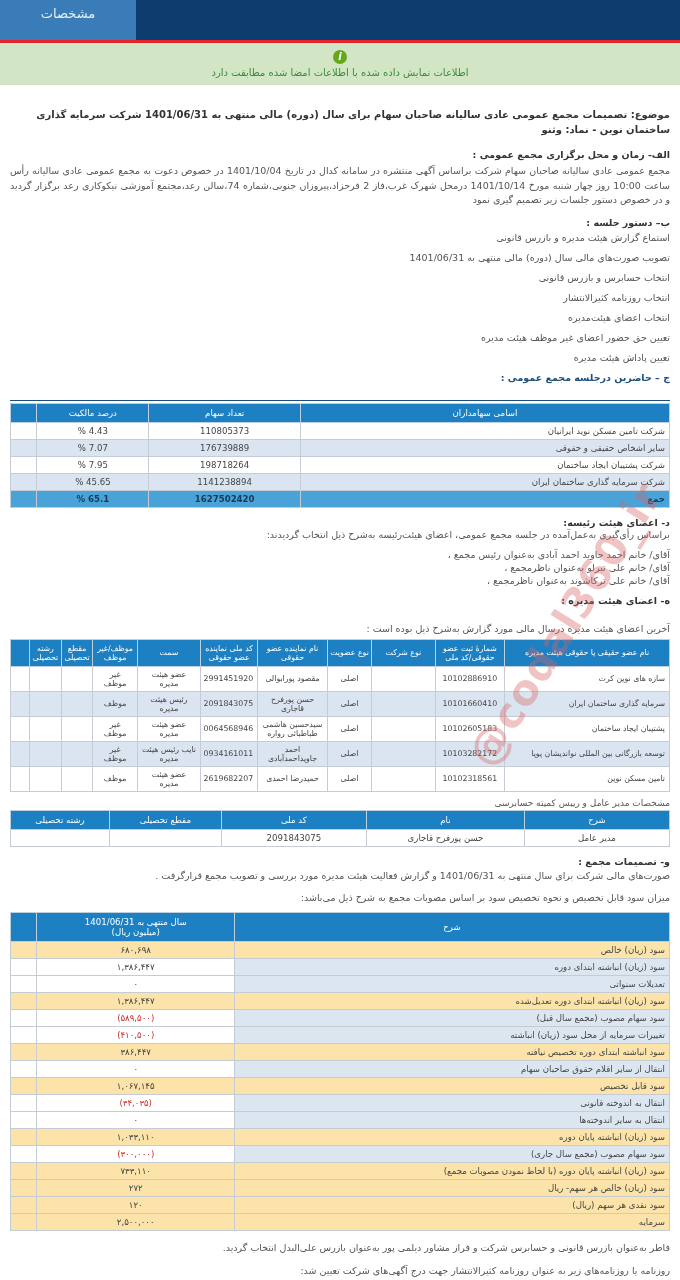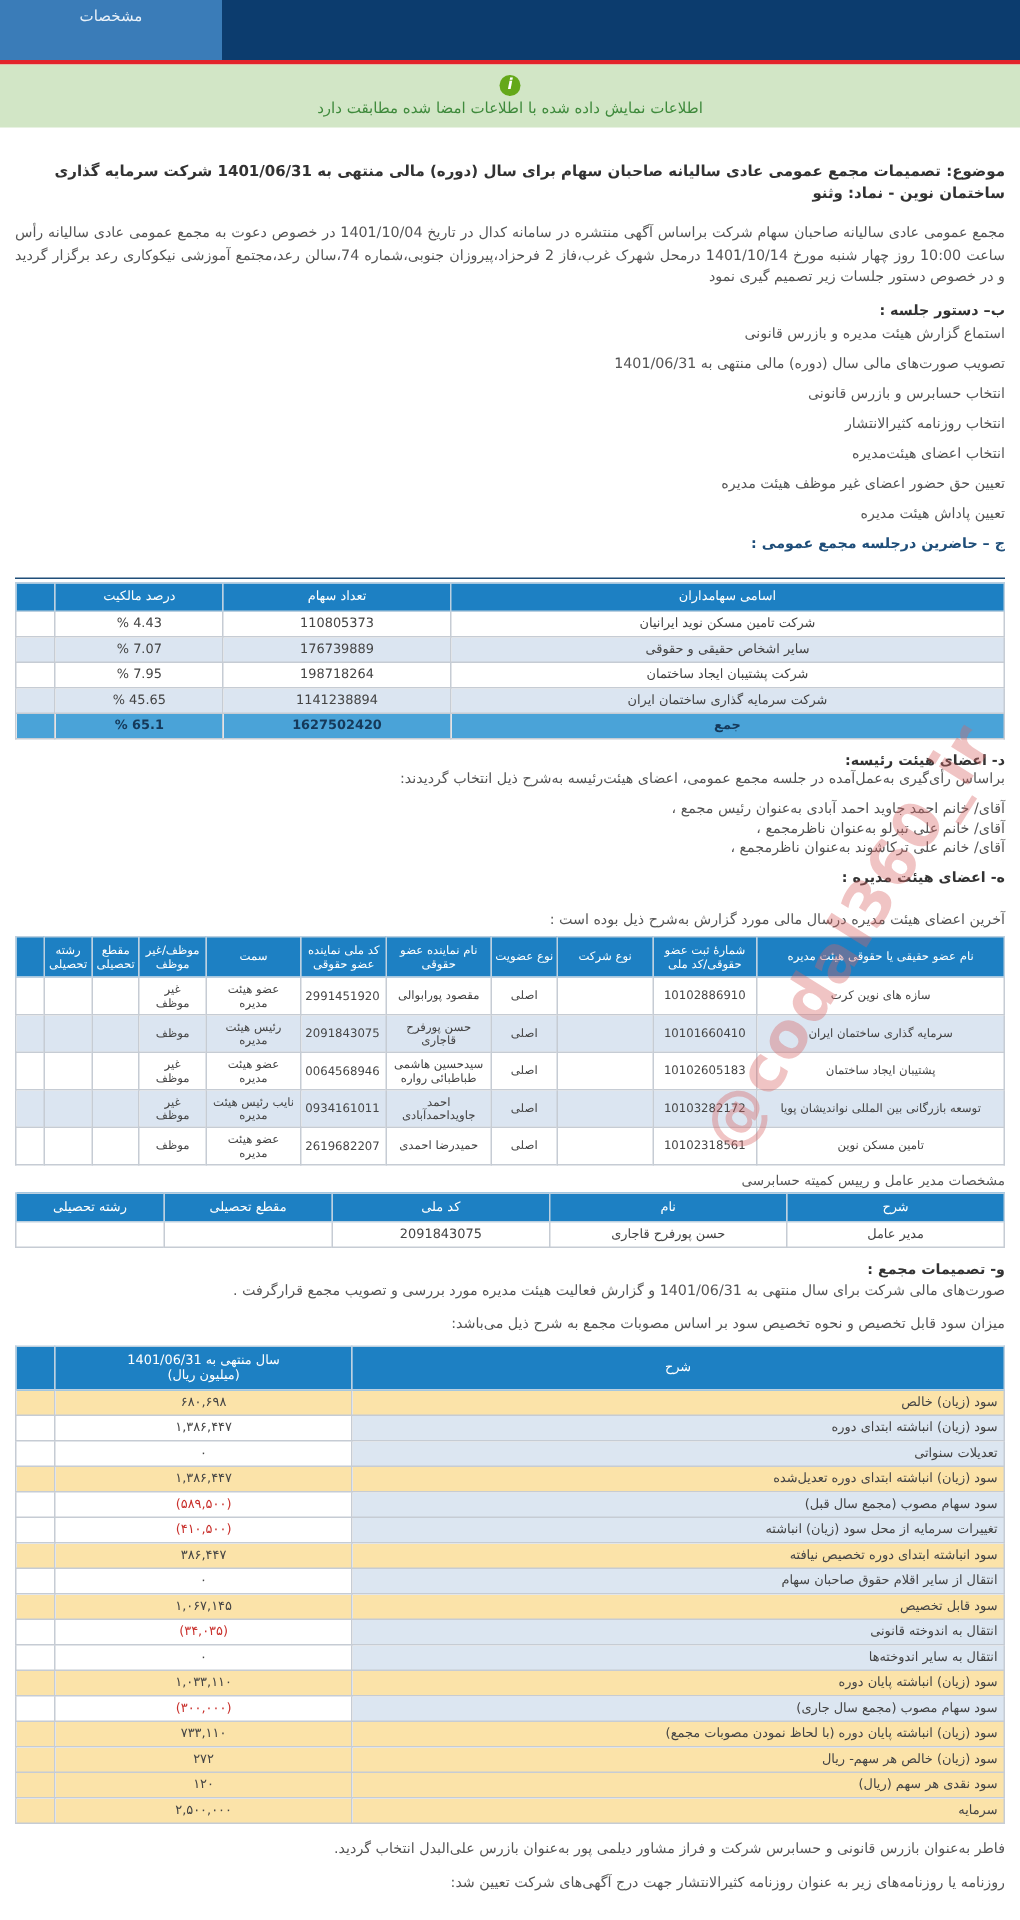--- a/index.html
+++ b/index.html
@@ -1,39 +1,39 @@
 <!DOCTYPE html>
 <html lang="fa" dir="rtl"><head>
 <meta charset="utf-8">
 <style>
   html,body{margin:0;padding:0;}
   body{width:680px;height:1280px;overflow:hidden;background:#fff;
        font-family:"DejaVu Sans",sans-serif;direction:rtl;position:relative;}
   .topbar{height:40px;background:#0c3c6e;position:relative;}
-  .tab{position:absolute;left:0;top:0;width:148px;height:40px;background:#3a7cb8;
-       color:#e8f1f9;font-size:10px;text-align:center;padding-top:6px;box-sizing:border-box;}
+  .tab{position:absolute;left:0;top:0;width:136px;height:40px;background:#3a7cb8;
+       color:#e8f1f9;font-size:13px;text-align:center;padding-top:6px;box-sizing:border-box;}
   .redline{height:3px;background:#e3242b;}
   .banner{background:#d2e6c6;padding:5px 0 7px;text-align:center;}
   .info-icon{width:14px;height:14px;line-height:14px;border-radius:50%;background:#64a819;
              color:#fff;font-size:10px;font-style:italic;font-weight:bold;margin:2px auto 3px;}
   .banner-text{color:#3f8a3c;font-size:10px;}
   .content{padding:22px 10px 0;color:#4a4a4a;font-size:9.5px;}
   .subject{font-weight:bold;color:#333;font-size:10px;margin-bottom:12px;line-height:1.5;}
   .sec-title{font-weight:bold;color:#333;font-size:9.5px;margin:9px 0 4px;}
   .sec-title.navy{color:#1f4e79;border-bottom:1px solid #1f4e79;padding-bottom:17px;margin-bottom:0;}
   .body-text{margin:2px 0 6px;line-height:1.55;color:#555;text-align:justify;}
   .nomargin{margin:0 0 2px;}
   .agenda div{margin:0 0 9px;color:#555;}
   .people div{margin:0 0 2px;color:#555;}
   table.tbl{width:100%;border-collapse:collapse;table-layout:fixed;font-size:8.6px;color:#444;margin:2px 0 6px;}
   table.tbl th{background:#1d80c3;color:#fff;font-weight:normal;text-align:center;
                border:1px solid #bcd0e0;padding:4px 2px;}
   table.tbl td{background:#fff;border:1px solid #c6ccd4;padding:3px 4px;text-align:center;
                overflow:hidden;}
-  table.tbl td.label{text-align:center;}
+  table.tbl td.label{text-align:right;}
   table.striped tbody tr:nth-child(even) td{background:#dbe5f1;}
   tr.total td{background:#4aa3d8;color:#15395a;font-weight:bold;}
   .ltr{direction:ltr;}
   table.profit td.rowlabel{background:#dce6f1;text-align:right;}
   table.profit tr.hl td{background:#fbe3a9;}
   table.profit tr.neg td.num{color:#c9302c;}
   table.profit td.num{direction:ltr;}
   .small-head{font-size:9px;color:#555;margin:6px 0 2px;}
   .watermark{position:absolute;top:600px;left:350px;width:430px;text-align:center;
              transform:rotate(-58deg);font-size:42px;font-weight:bold;direction:ltr;
@@ -49,20 +49,21 @@
 
 <div class="banner">
   <div class="info-icon">i</div>
   <div class="banner-text">اطلاعات نمایش داده شده با اطلاعات امضا شده مطابقت دارد</div>
 </div>
 
 <div class="content">
 
   <div class="subject">موضوع: تصمیمات مجمع عمومی عادی سالیانه صاحبان سهام برای سال (دوره) مالی منتهی به 1401/06/31 شرکت سرمایه گذاری ساختمان نوین - نماد: وثنو</div>
 
+  <div class="sec-title">الف- زمان و محل برگزاری مجمع عمومی :</div>
   <p class="body-text">مجمع عمومی عادی سالیانه صاحبان سهام شرکت براساس آگهی منتشره در سامانه کدال در تاریخ 1401/10/04 در خصوص دعوت به مجمع عمومی عادی سالیانه رأس ساعت 10:00 روز چهار شنبه مورخ 1401/10/14 درمحل شهرک غرب،فاز 2 فرحزاد،پیروزان جنوبی،شماره 74،سالن رعد،مجتمع آموزشی نیکوکاری رعد برگزار گردید و در خصوص دستور جلسات زیر تصمیم گیری نمود</p>
 
   <div class="sec-title">ب– دستور جلسه :</div>
   <div class="agenda">
     <div>استماع گزارش هیئت مدیره و بازرس قانونی</div>
     <div>تصویب صورت‌های مالی سال (دوره) مالی منتهی به 1401/06/31</div>
     <div>انتخاب حسابرس و بازرس قانونی</div>
     <div>انتخاب روزنامه کثیرالانتشار</div>
     <div>انتخاب اعضای هیئت‌مدیره</div>
     <div>تعیین حق حضور اعضای غیر موظف هیئت مدیره</div>

